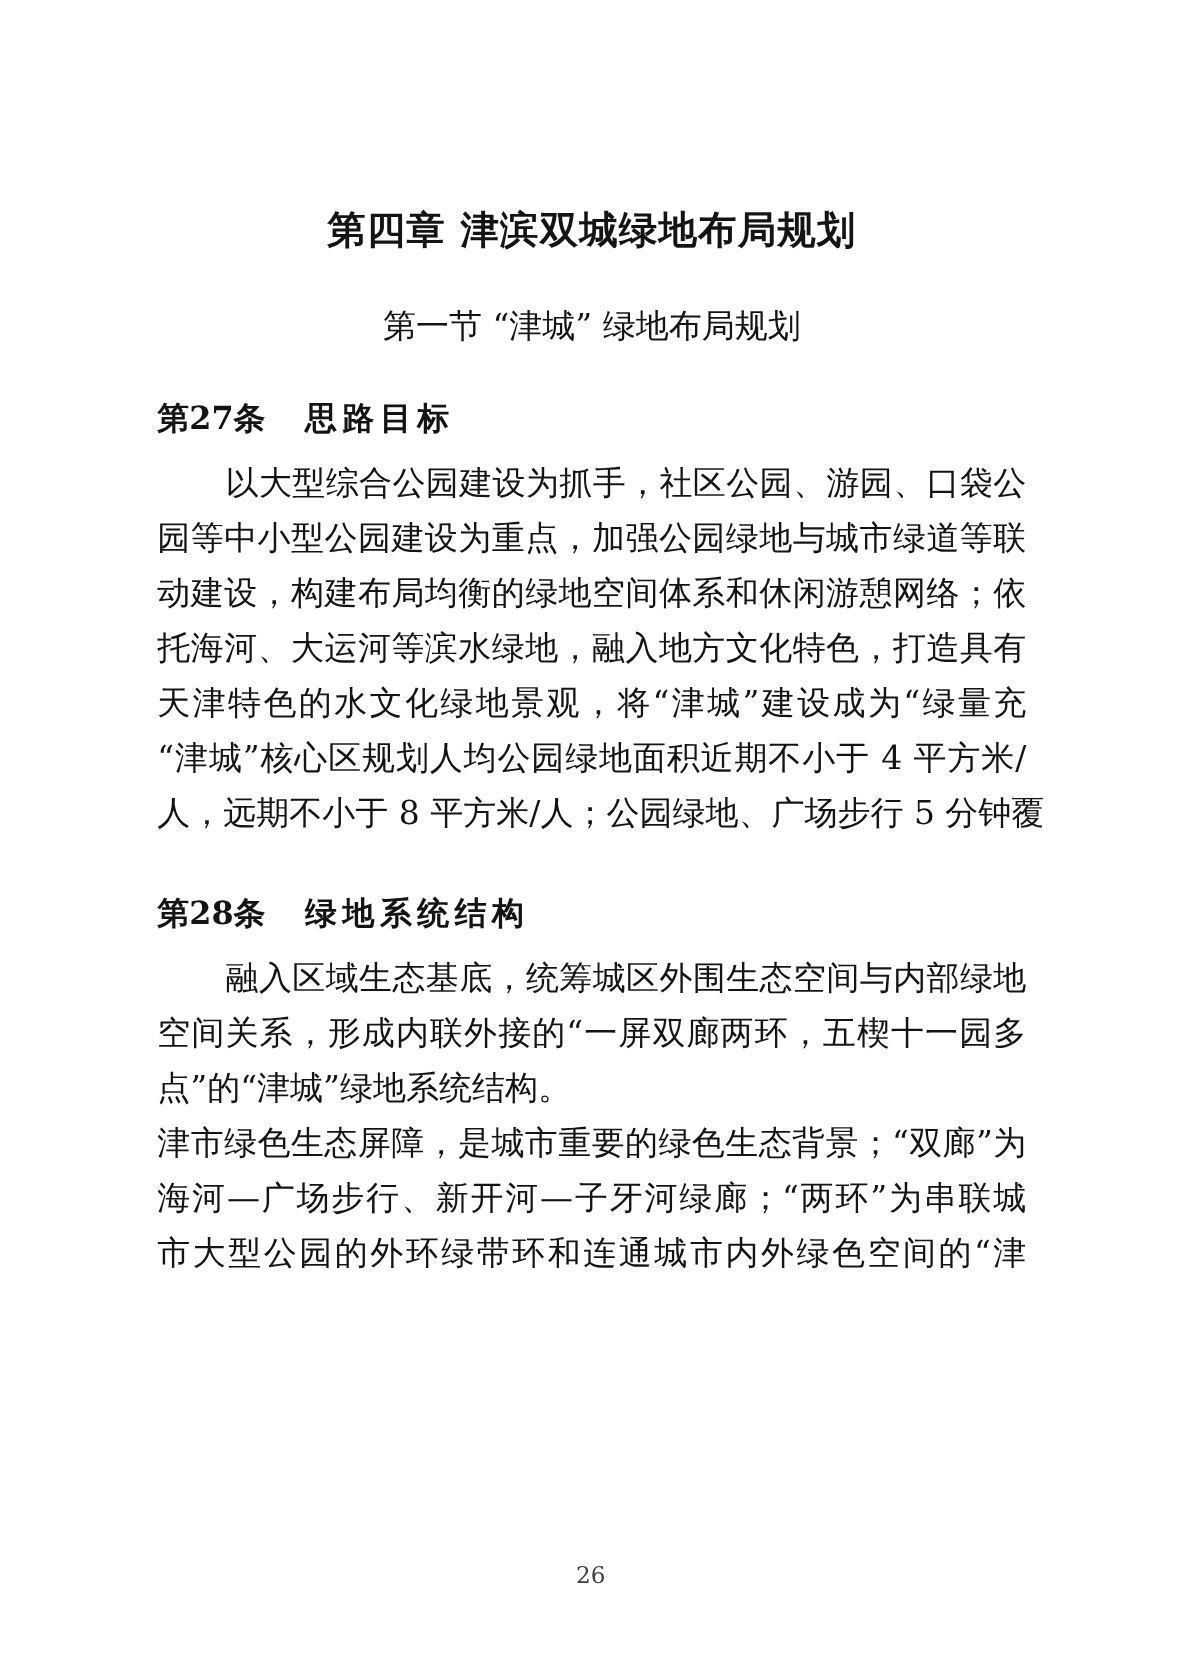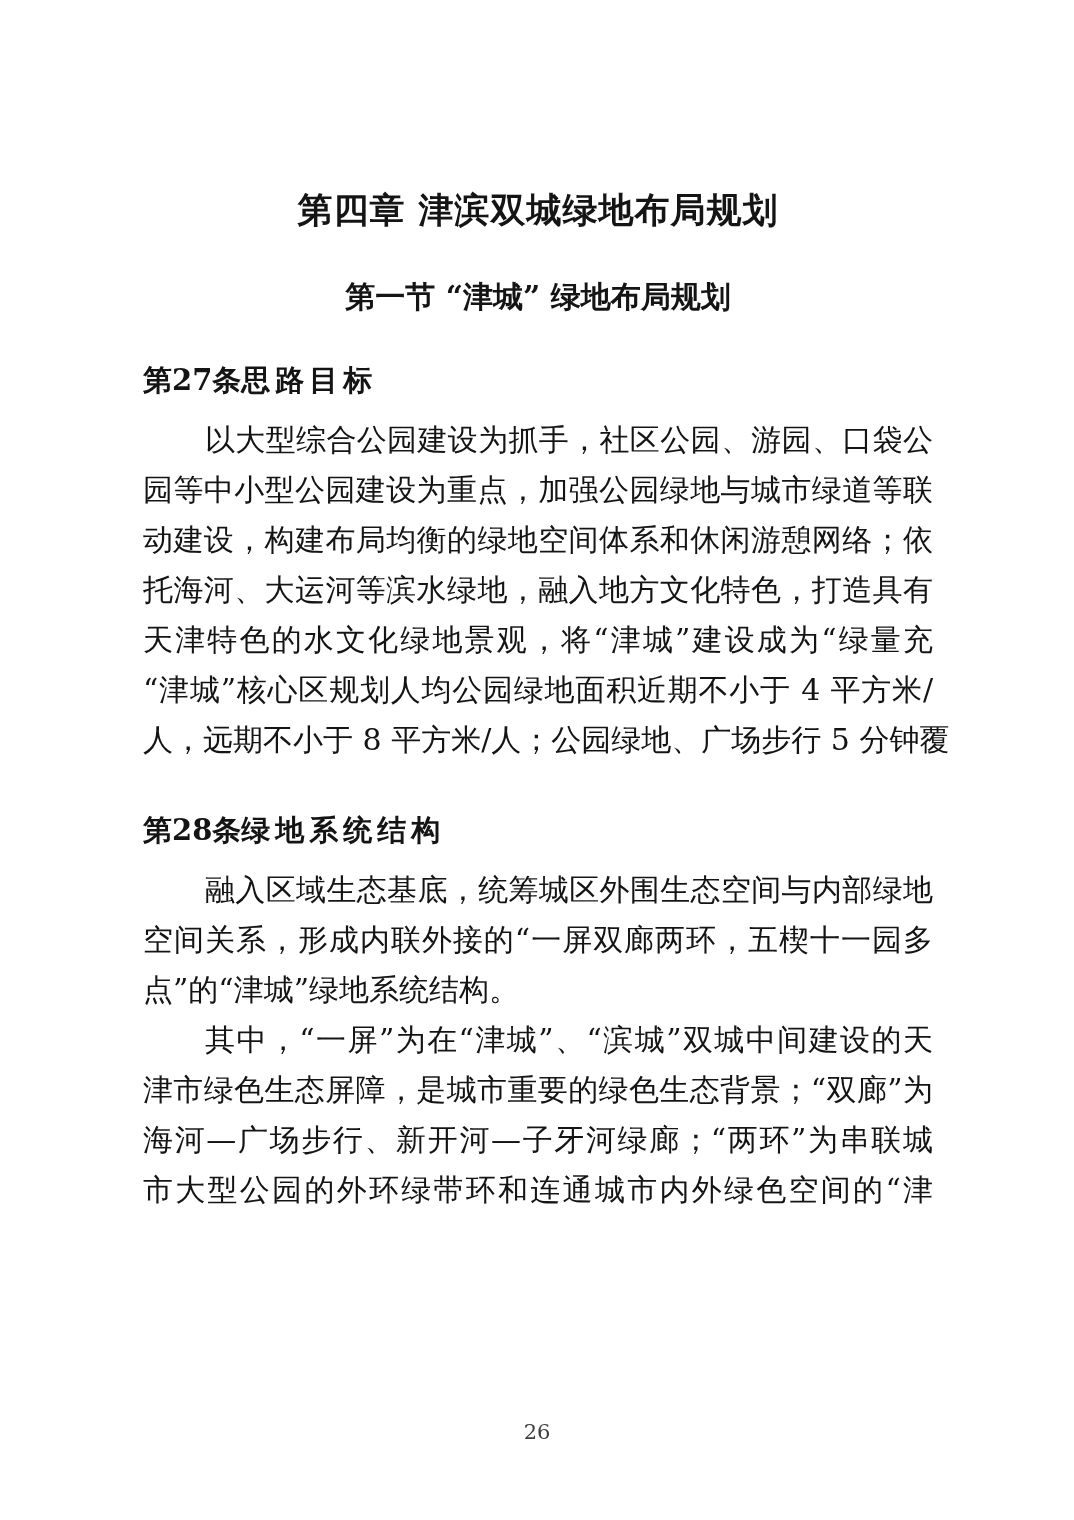--- a/index.html
+++ b/index.html
@@ -25,27 +25,28 @@
     text-align: center;
     font-size: 35px;
     font-weight: bold;
     line-height: 1.15;
     letter-spacing: 1px;
   }
   .section-title {
     margin-top: 50px;
     text-align: center;
     font-size: 30px;
-    font-weight: bold;
+    font-weight: normal;
     line-height: 1.15;
   }
   .article-heading {
     margin-top: 47px;
     display: flex;
     align-items: baseline;
+    gap: 36px;
     font-size: 29px;
     font-weight: bold;
     line-height: 1.25;
   }
   .article-heading .art-title { letter-spacing: 5px; }
   .para { margin-top: 17px; }
   .para-follow { margin-top: 0; }
   .line {
     font-size: 30px;
     height: 50px;
@@ -96,21 +97,20 @@
       <span class="art-title">绿地系统结构</span>
     </h3>
 
     <div class="para">
       <div class="line first">融入区域生态基底，统筹城区外围生态空间与内部绿地</div>
       <div class="line">空间关系，形成内联外接的“一屏双廊两环，五楔十一园多</div>
       <div class="line last">点”的“津城”绿地系统结构。</div>
     </div>
 
     <div class="para para-follow">
-      <div class="line first">其中，“一屏”为在“津城”、“滨城”双城中间建设的天</div>
       <div class="line">津市绿色生态屏障，是城市重要的绿色生态背景；“双廊”为</div>
       <div class="line">海河—广场步行、新开河—子牙河绿廊；“两环”为串联城</div>
       <div class="line">市大型公园的外环绿带环和连通城市内外绿色空间的“津</div>
     </div>
 
   </div>
 
   <div class="page-number">26</div>
 </div>
 

